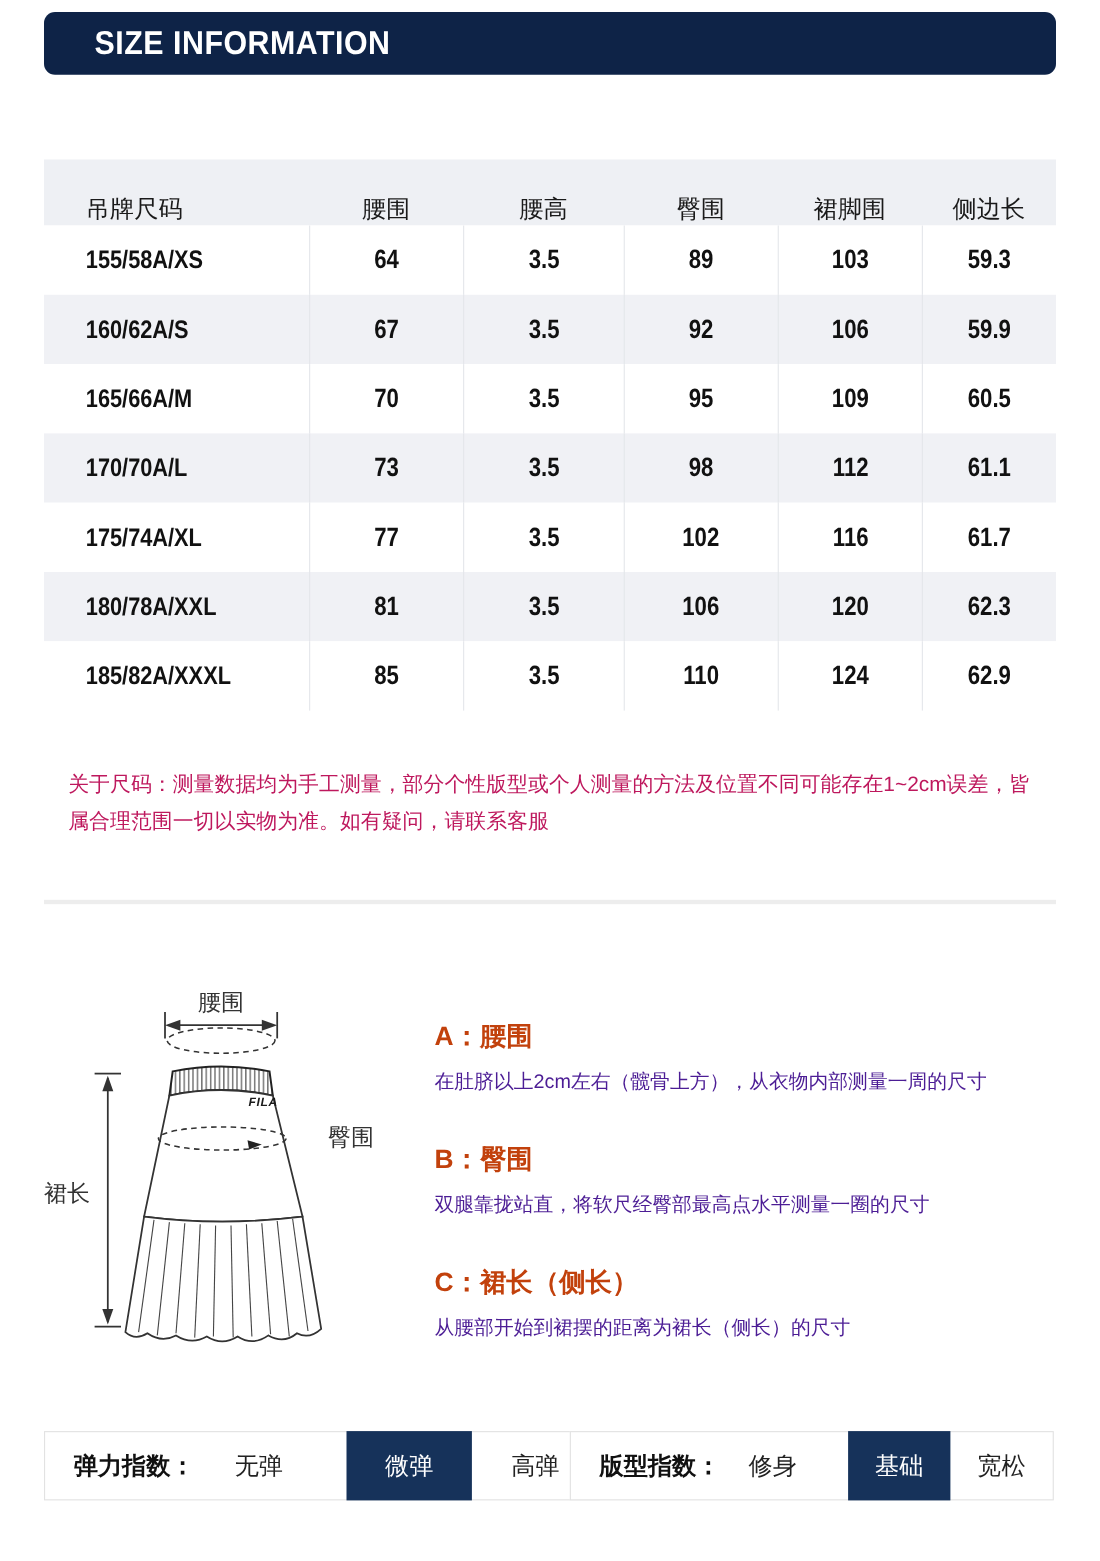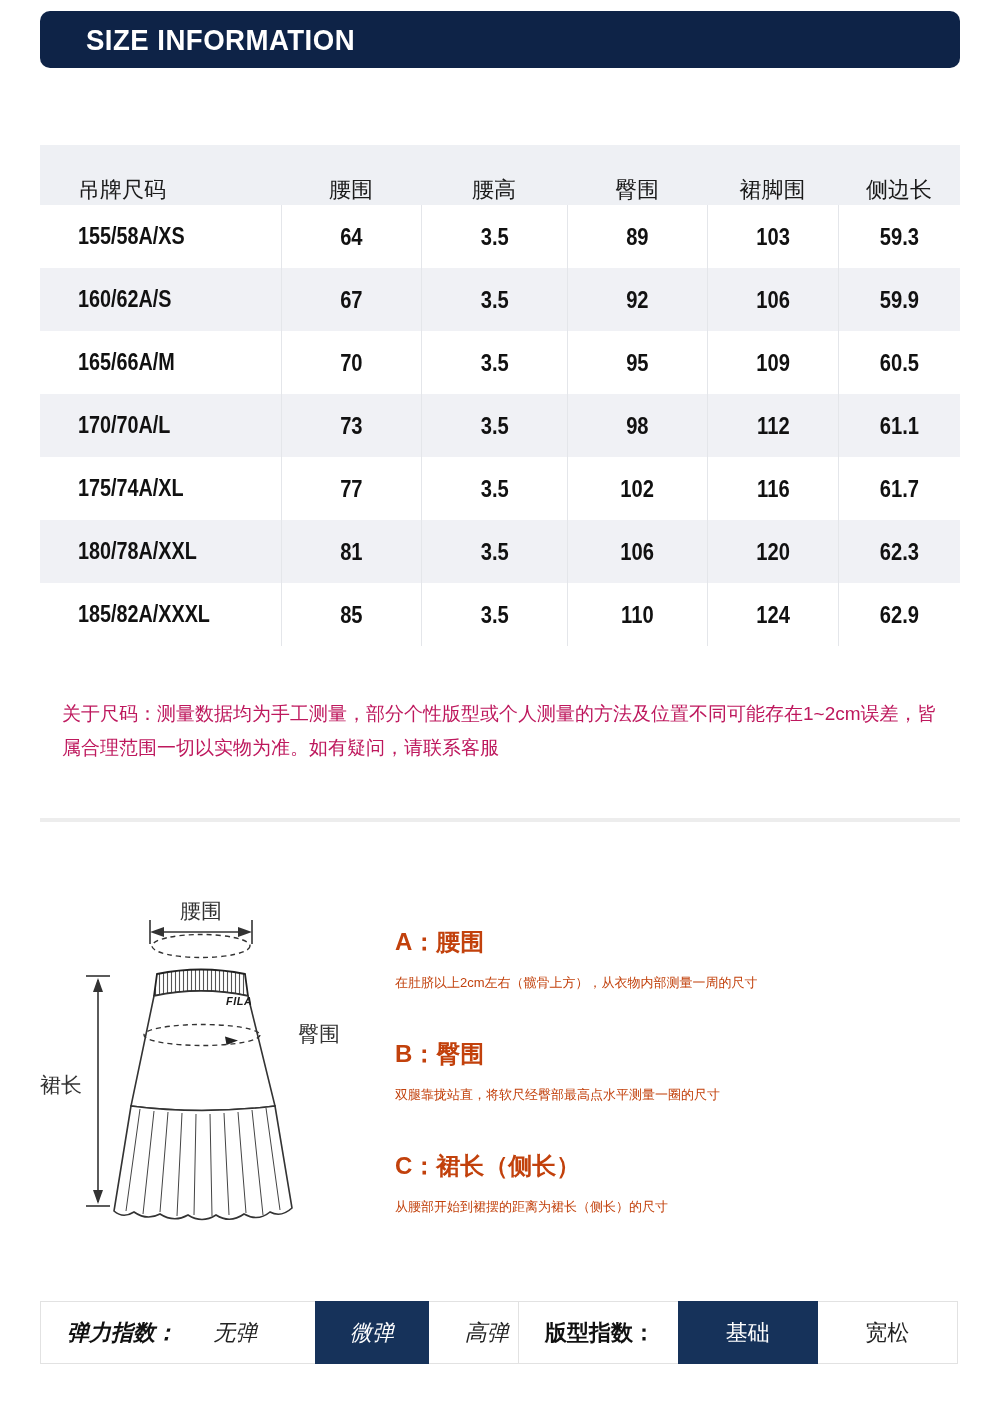--- a/index.html
+++ b/index.html
@@ -37,26 +37,26 @@
   
   .skirt-svg{position:absolute;left:30px;top:888px;}
   .skirt-svg text{font-family:"Liberation Sans","DejaVu Sans",sans-serif;}
   .cjk-label{font-size:21px;fill:#333;}
   .brand-text{font-size:11px;font-weight:700;font-style:italic;fill:#1a1a1a;letter-spacing:.5px;}
 
   
   .measure-guide{position:absolute;left:395px;top:926px;width:580px;}
   .guide-item{margin-bottom:40px;}
   .guide-title{font-size:24px;font-weight:700;color:#c2410c;margin-bottom:10px;}
-  .guide-desc{font-size:13px;color:#c2410c;line-height:30px;}
+  .guide-desc{font-size:18px;color:#4c1d95;line-height:30px;}
 
   
   .index-box{position:absolute;top:1301px;height:63px;border:1px solid #e2e2e2;background:#fff;
              display:flex;box-sizing:border-box;}
-  #elasticity-box{left:40px;width:505px;font-style:italic;}
+  #elasticity-box{left:40px;width:505px;}
   #fit-box{left:518px;width:440px;}
   .index-label{flex:0 0 137px;display:flex;align-items:center;padding-left:26px;
                font-size:22px;font-weight:700;color:#111;box-sizing:border-box;white-space:nowrap;}
   .opt{flex:1 1 0;display:flex;align-items:center;justify-content:center;font-size:22px;color:#222;}
   .opt.selected{background:var(--navy-hl,#16325a);color:#fff;margin-top:-1px;margin-bottom:-1px;margin-left:22px;}
 </style>
 </head>
 <body>
 
 <div id="page" style="--navy: #0e2347; --navy-hl: #16325a;">
@@ -295,17 +295,18 @@
 
   <div class="index-box" id="elasticity-box">
     <div class="index-label">弹力指数：</div>
     <div class="opt">无弹</div>
     <div class="opt selected">微弹</div>
     <div class="opt">高弹</div>
   </div>
 
   <div class="index-box" id="fit-box">
     <div class="index-label">版型指数：</div>
+    <div class="opt">修身</div>
     <div class="opt selected">基础</div>
     <div class="opt">宽松</div>
   </div>
 
 </div>
 
 </body></html>

